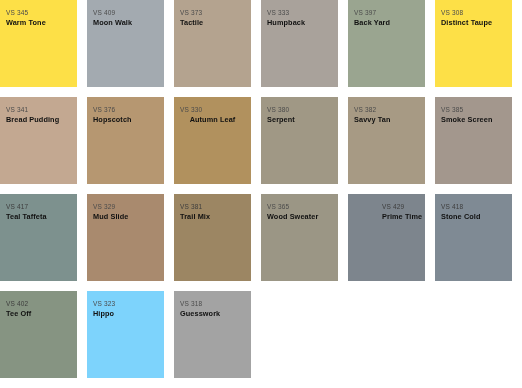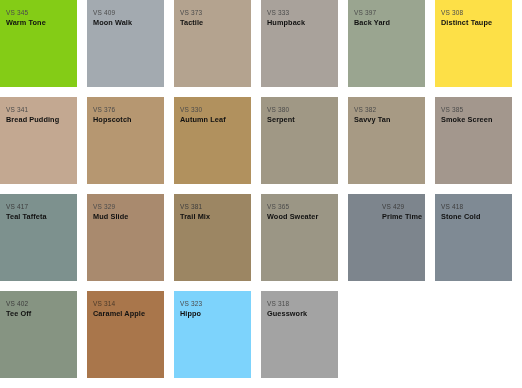--- a/index.html
+++ b/index.html
@@ -48,21 +48,21 @@
     white-space: nowrap;
     margin-top: 1px;
   }
   
   #palette-grid > .swatch:nth-child(-n+6) { margin-top: 0; }
 </style>
 </head>
 <body>
 
 <div id="palette-grid">
-    <div class="swatch" style="background-color: #84cc16;">
+    <div class="swatch" style="background-color: #fde047;">
       <div class="swatch-code" style="color: rgb(75, 75, 75);">VS 345</div>
       <div class="swatch-name" style="color: rgb(17, 17, 17);">Warm Tone</div>
     </div>
     <div class="swatch" style="background-color: rgb(163, 170, 176);">
       <div class="swatch-code" style="color: rgb(75, 75, 75);">VS 409</div>
       <div class="swatch-name" style="color: rgb(17, 17, 17);">Moon Walk</div>
     </div>
     <div class="swatch" style="background-color: rgb(180, 163, 143);">
       <div class="swatch-code" style="color: rgb(75, 75, 75);">VS 373</div>
       <div class="swatch-name" style="color: rgb(17, 17, 17);">Tactile</div>
@@ -82,21 +82,21 @@
     <div class="swatch" style="background-color: rgb(195, 168, 145);">
       <div class="swatch-code" style="color: rgb(75, 75, 75);">VS 341</div>
       <div class="swatch-name" style="color: rgb(17, 17, 17);">Bread Pudding</div>
     </div>
     <div class="swatch" style="background-color: rgb(182, 151, 113);">
       <div class="swatch-code" style="color: rgb(75, 75, 75);">VS 376</div>
       <div class="swatch-name" style="color: rgb(17, 17, 17);">Hopscotch</div>
     </div>
     <div class="swatch" style="background-color: rgb(177, 145, 94);">
       <div class="swatch-code" style="color: rgb(75, 75, 75);">VS 330</div>
-      <div class="swatch-name" style="color: rgb(17, 17, 17);">Autumn Leaf</div>
+      <div class="swatch-name" style="color: rgb(17, 17, 17); text-align: center;">Autumn Leaf</div>
     </div>
     <div class="swatch" style="background-color: rgb(160, 152, 133);">
       <div class="swatch-code" style="color: rgb(75, 75, 75);">VS 380</div>
       <div class="swatch-name" style="color: rgb(17, 17, 17);">Serpent</div>
     </div>
     <div class="swatch" style="background-color: rgb(167, 154, 132);">
       <div class="swatch-code" style="color: rgb(75, 75, 75);">VS 382</div>
       <div class="swatch-name" style="color: rgb(17, 17, 17);">Savvy Tan</div>
     </div>
     <div class="swatch" style="background-color: rgb(163, 151, 141);">
@@ -124,24 +124,20 @@
       <div class="swatch-name" style="color: rgb(17, 17, 17);">Prime Time</div>
     </div>
     <div class="swatch" style="background-color: rgb(127, 138, 148);">
       <div class="swatch-code" style="color: rgb(61, 61, 61);">VS 418</div>
       <div class="swatch-name" style="color: rgb(17, 17, 17);">Stone Cold</div>
     </div>
     <div class="swatch" style="background-color: rgb(134, 148, 130);">
       <div class="swatch-code" style="color: rgb(61, 61, 61);">VS 402</div>
       <div class="swatch-name" style="color: rgb(17, 17, 17);">Tee Off</div>
     </div>
-    <div class="swatch" style="background-color: rgb(169, 118, 75);">
-      <div class="swatch-code" style="color: rgb(75, 58, 42);">VS 314</div>
-      <div class="swatch-name" style="color: rgb(17, 17, 17);">Caramel Apple</div>
-    </div>
     <div class="swatch" style="background-color: #7dd3fc;">
       <div class="swatch-code" style="color: rgb(75, 75, 75);">VS 323</div>
       <div class="swatch-name" style="color: rgb(17, 17, 17);">Hippo</div>
     </div>
     <div class="swatch" style="background-color: #a3a3a3;">
       <div class="swatch-code" style="color: rgb(75, 75, 75);">VS 318</div>
       <div class="swatch-name" style="color: rgb(17, 17, 17);">Guesswork</div>
     </div>
   </div>
 

